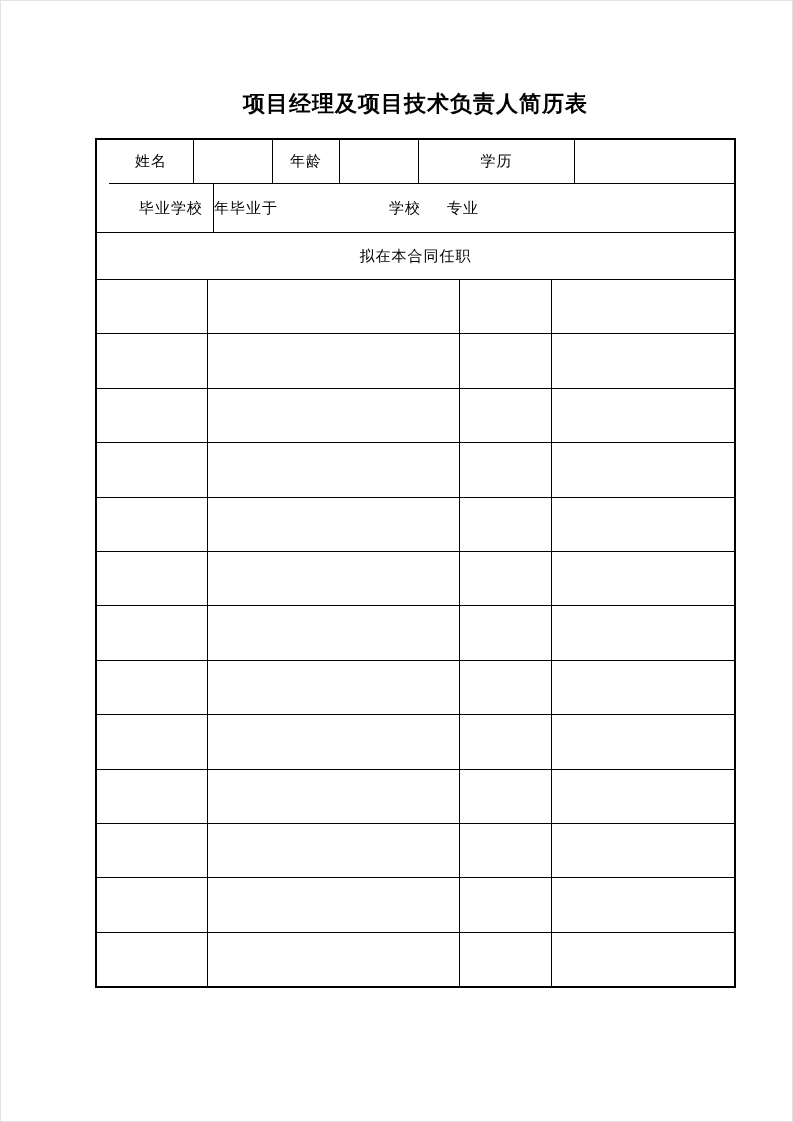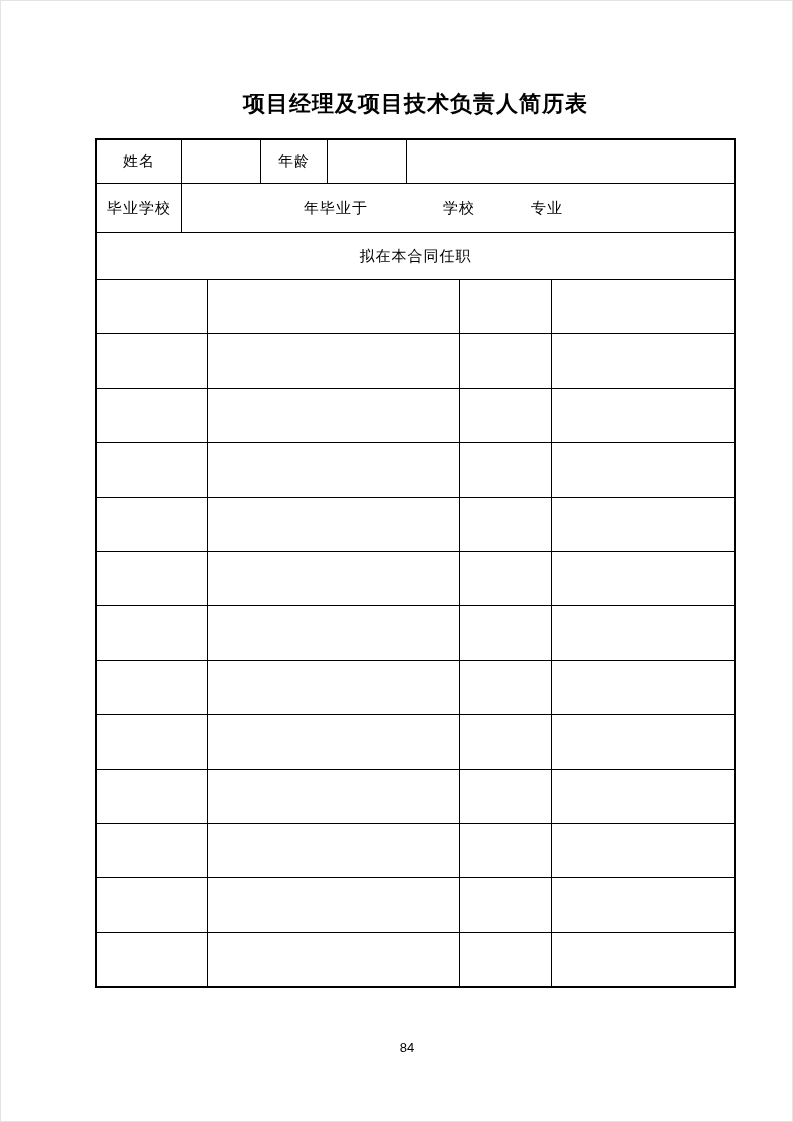--- a/index.html
+++ b/index.html
@@ -6,21 +6,21 @@
     margin: 0;
     padding: 0;
     background: #ffffff;
   }
   .page {
     position: relative;
     width: 793px;
     height: 1122px;
     background: #ffffff;
     box-shadow: inset 0 0 0 1px #e3e3e3;
-    font-family: Liberation Sans, sans-serif;
+    font-family: Liberation Serif, serif;
     color: #000000;
     overflow: hidden;
   }
   .doc-title {
     position: absolute;
     top: 90px;
     left: 95px;
     width: 641px;
     text-align: center;
     font-size: 22px;
@@ -41,44 +41,44 @@
     flex-direction: column;
     font-size: 15px;
     letter-spacing: 1px;
   }
   .trow {
     display: grid;
     border-bottom: 1px solid #000000;
     box-sizing: border-box;
     flex: 0 0 auto;
   }
-  .r12 { grid-template-columns: 85px 79px 67px 79px 156px 1fr; }
-  .r3  { grid-template-columns: 85px 1fr; }
+  .r12 { grid-template-columns: 85px 79px 67px 79px 156px 1fr; margin-left: 12px; }
+  .r3  { grid-template-columns: 85px 1fr; padding-left: 32px; }
   .r4  { grid-template-columns: 1fr; }
   .r5  { grid-template-columns: 111px 252px 92px 1fr; }
   .h44 { height: 44px; }
   .h46 { height: 46px; }
   .h49 { height: 49px; }
   .h47 { height: 47px; }
   .tcell {
     border-right: 1px solid #000000;
     box-sizing: border-box;
     display: flex;
     align-items: center;
     justify-content: center;
     overflow: hidden;
     white-space: nowrap;
   }
   .tcell:last-child { border-right: none; }
   .grad-cell {
     justify-content: flex-start;
   }
-  .grad-cell .seg1 { margin-left: 122px; }
-  .grad-cell .seg2 { margin-left: 75px; }
-  .grad-cell .seg3 { margin-left: 56px; }
+  .grad-cell .seg1 { }
+  .grad-cell .seg2 { margin-left: 111px; }
+  .grad-cell .seg3 { margin-left: 26px; }
   .wh-rows {
     flex: 1 1 auto;
     display: flex;
     flex-direction: column;
   }
   .wh-rows .trow { flex: 1 1 auto; height: auto; }
   .wh-rows .trow:last-child { border-bottom: none; }
   .page-number {
     position: absolute;
     top: 1040px;
@@ -96,20 +96,21 @@
 
   <div class="doc-title">项目经理及项目技术负责人简历表</div>
 
   <div class="form-table">
 
     <div class="trow r12 h44">
       <div class="tcell">姓名</div>
       <div class="tcell"></div>
       <div class="tcell">年龄</div>
       <div class="tcell"></div>
+      <div class="tcell">学历</div>
       <div class="tcell"></div>
     </div>
 
 
     <div class="trow r3 h49">
       <div class="tcell">毕业学校</div>
       <div class="tcell grad-cell">
         <span class="seg1">年毕业于</span>
         <span class="seg2">学校</span>
         <span class="seg3">专业</span>
@@ -209,15 +210,14 @@
   <div class="trow r5">
     <div class="tcell wh-cell"></div>
     <div class="tcell wh-cell"></div>
     <div class="tcell wh-cell"></div>
     <div class="tcell wh-cell"></div>
   </div>
 </div>
 
   </div>
 
-  <div class="page-number">84</div>
 
 </div>
 
 </body></html>

